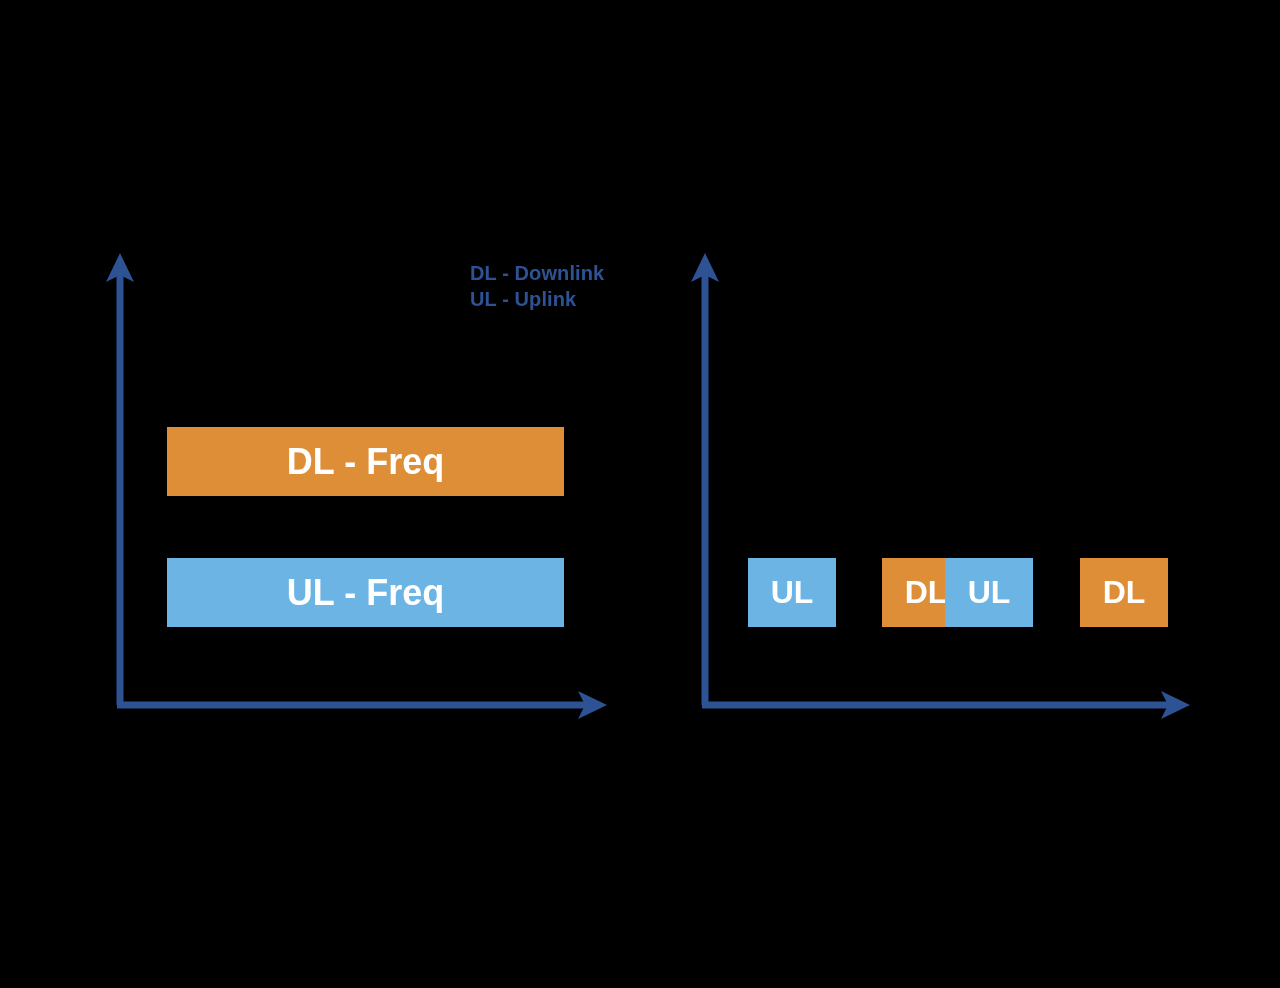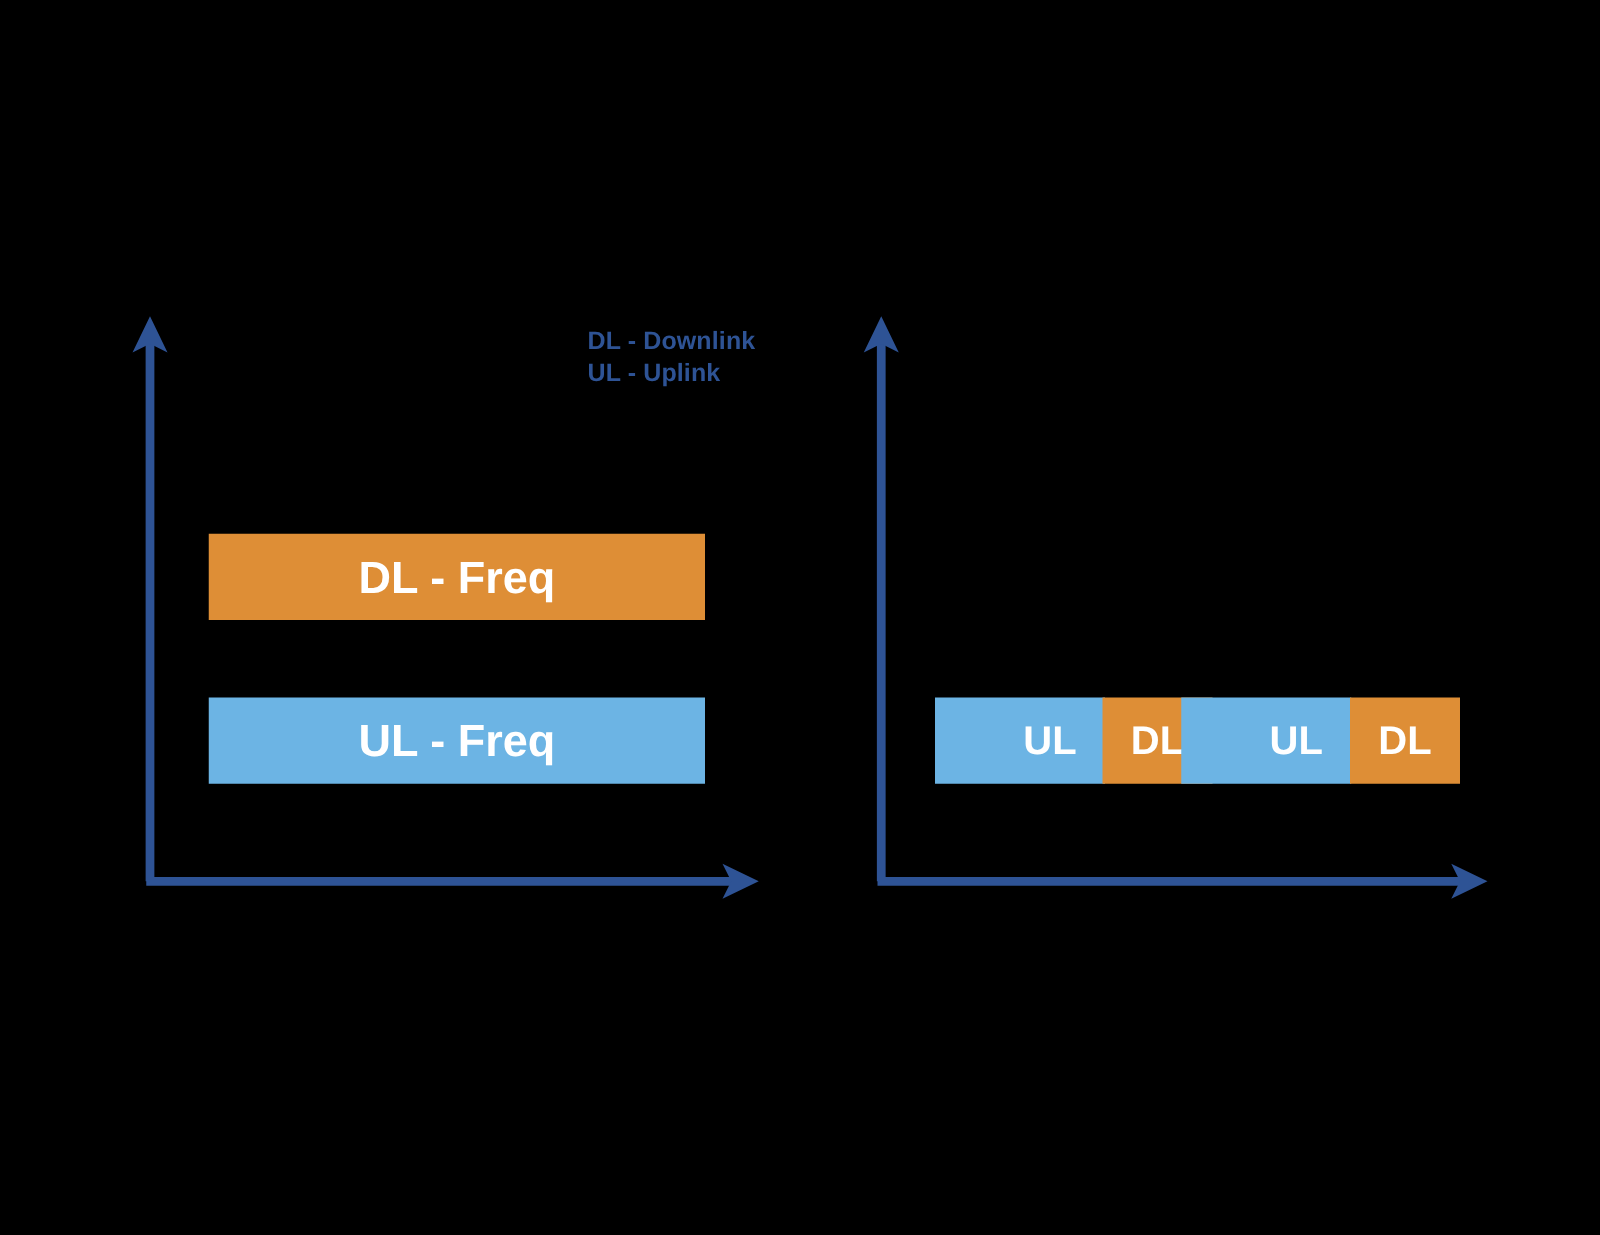--- a/index.html
+++ b/index.html
@@ -63,21 +63,21 @@
   .slot {
     top: 558px;
     width: 88px;
     height: 69px;
     font-size: 32px;
   }
   .slot-0 { left: 748px; }
   .slot-1 { left: 846px; }
   .slot-2 { left: 945px; }
   .slot-3 { left: 1044px; }
-  .fill-ul { background: #6CB4E4; padding-left: 48px; }
+  .fill-ul { background: #6CB4E4; }
   .fill-dl { background: #DE8E36; margin-left: 36px; }
 </style>
 </head>
 <body>
 
 <div id="stage">
 
   <svg class="axes-svg" viewBox="0 0 1280 988">
 
     <g>

